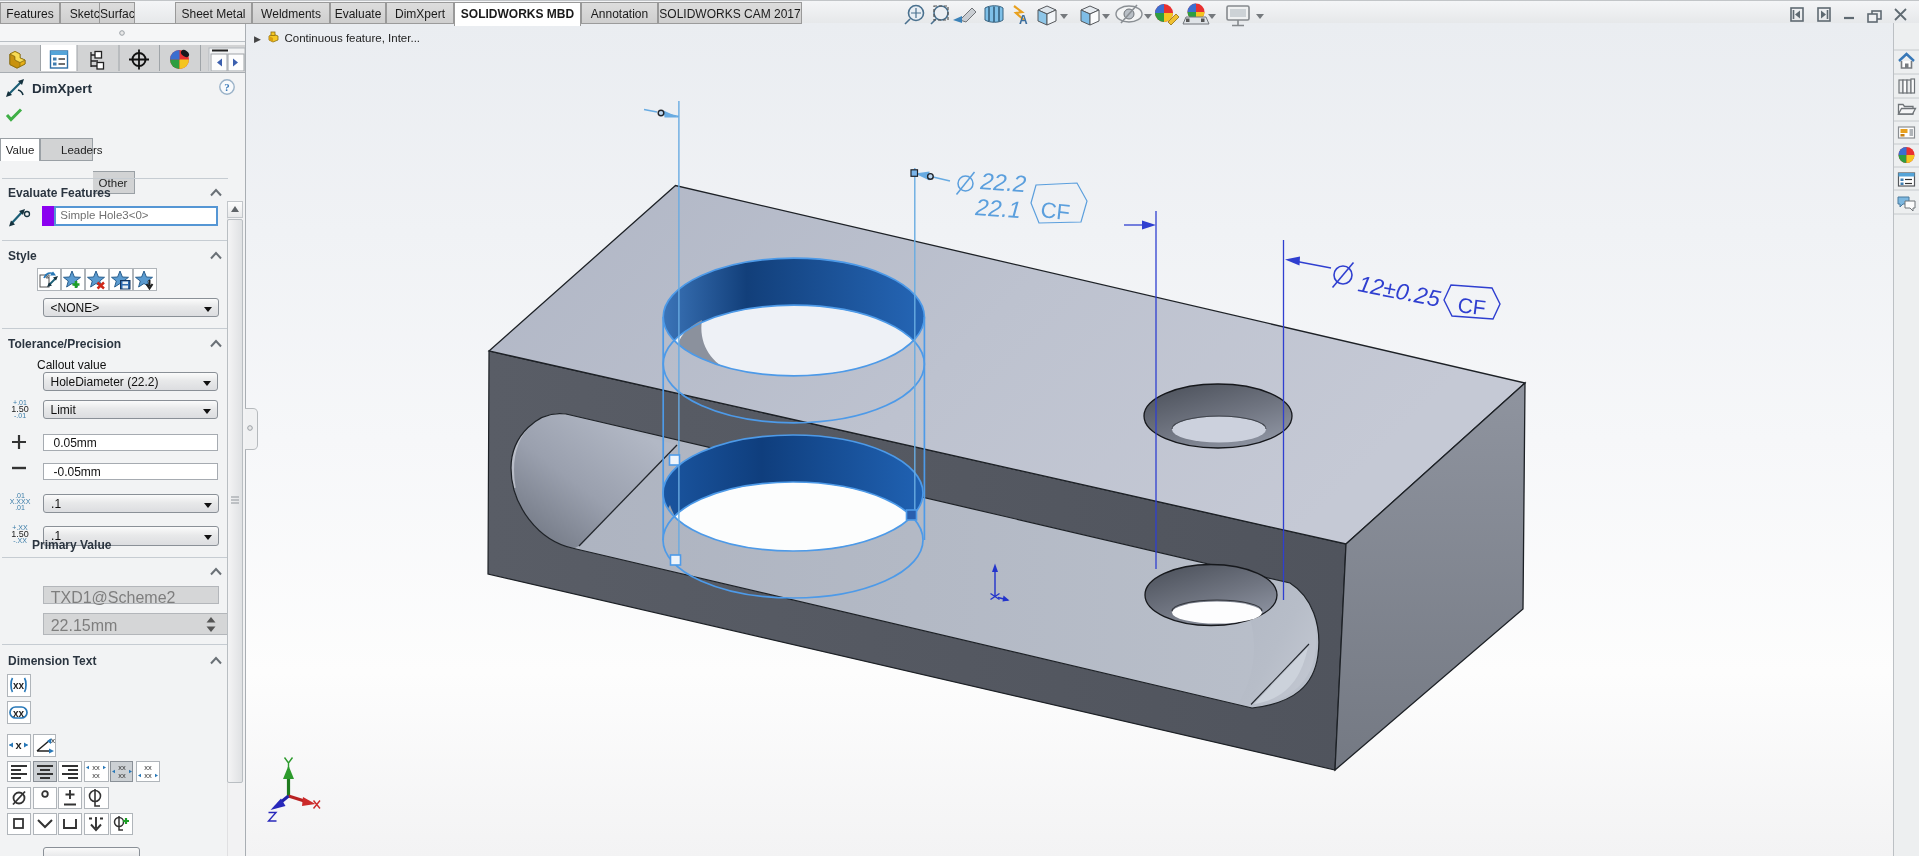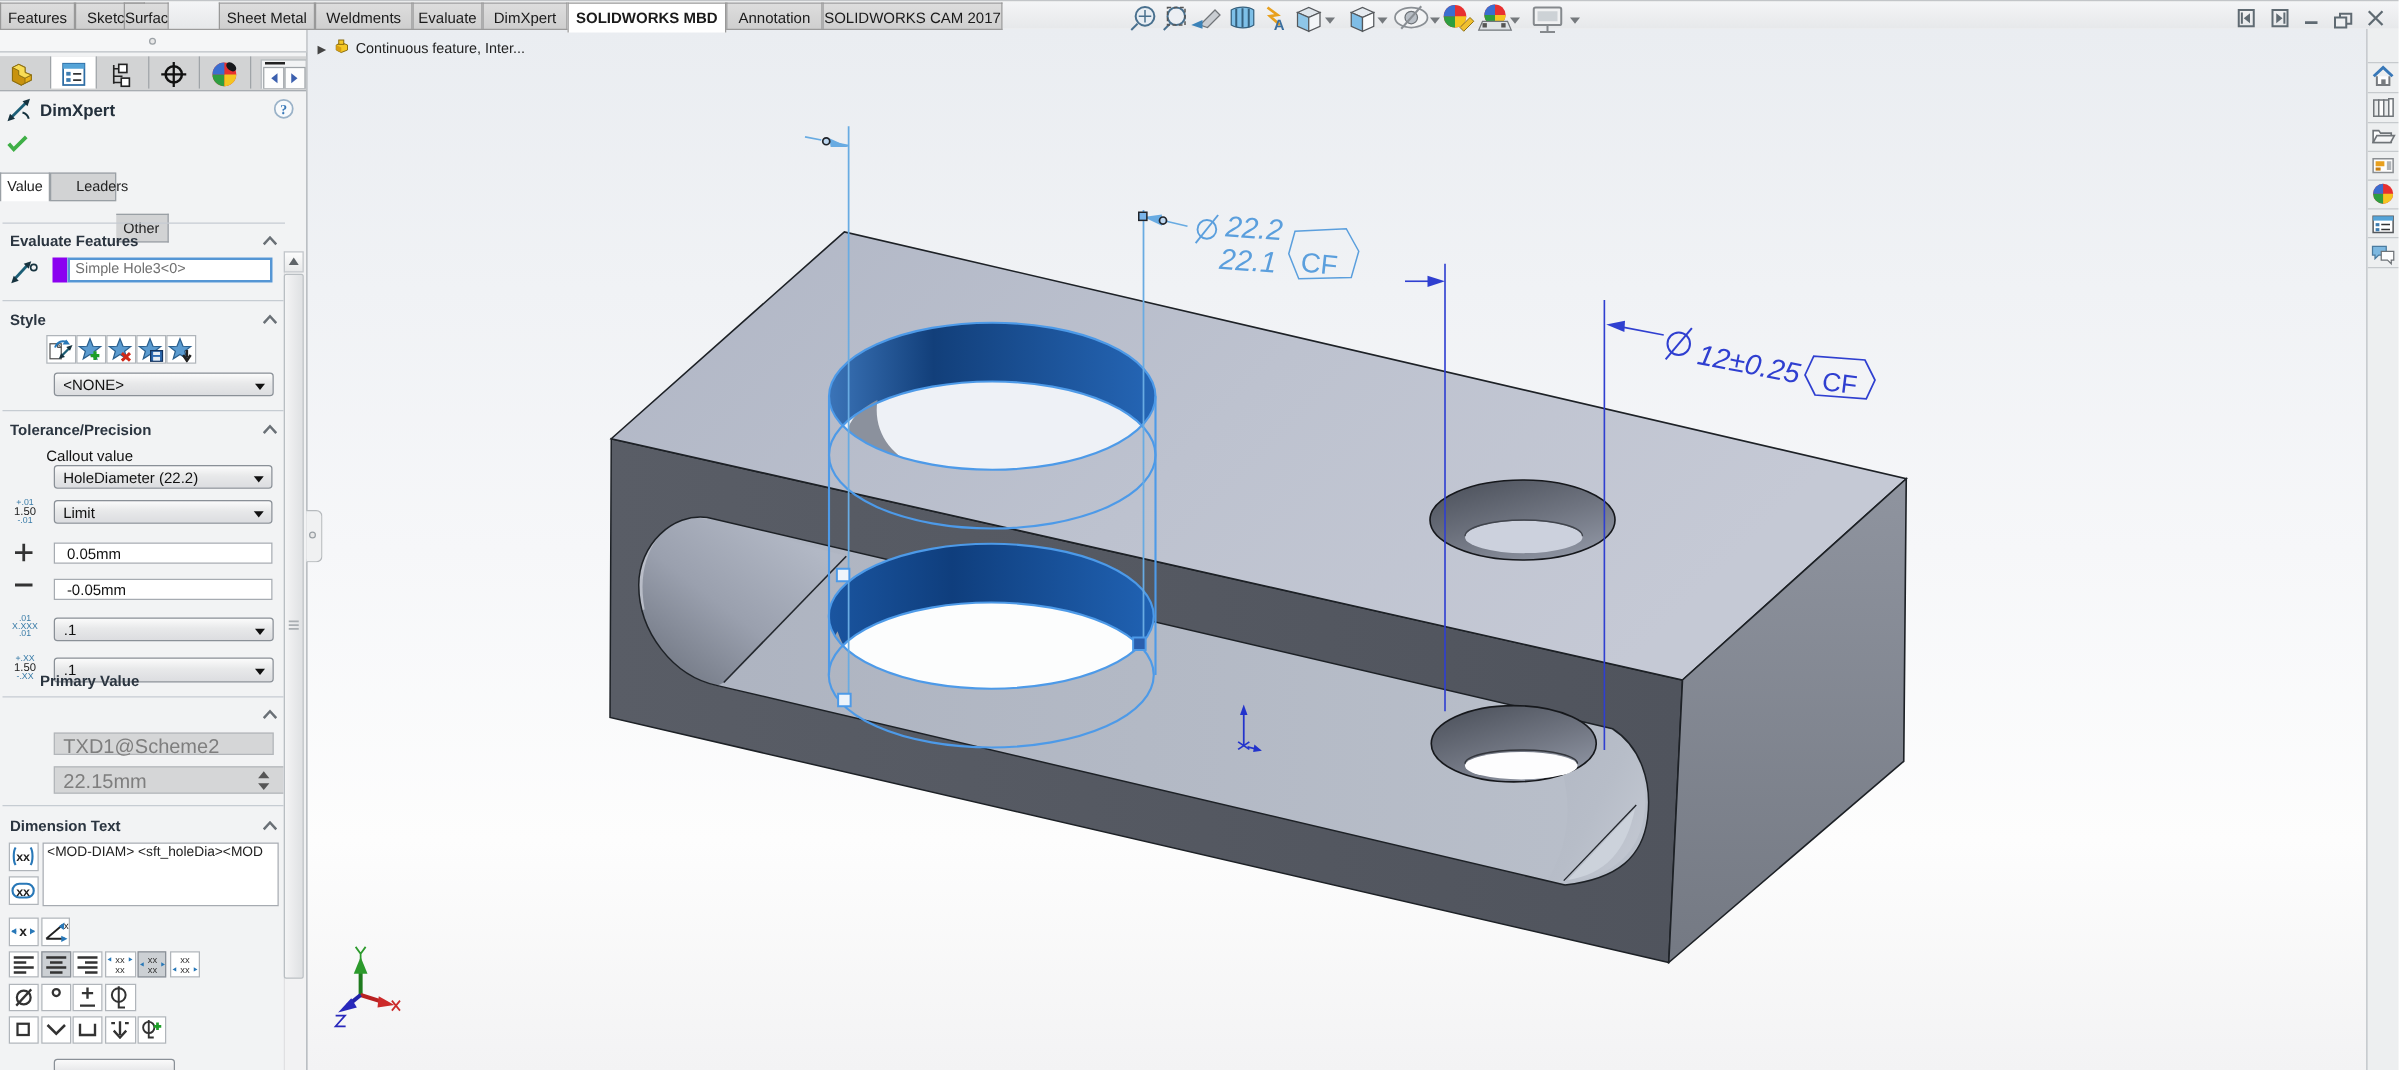--- a/index.html
+++ b/index.html
@@ -462,23 +462,20 @@
 </div>
 <div class="divider" style="top:620.6px;"></div>
 <div class="sechead" style="top:630.5px;">Dimension Text</div>
 <svg style="position:absolute;left:209px;top:633px;width:14px;height:9px;">
       <path d="M2,7.5 L7,2 L12,7.5" stroke="#6a7076" stroke-width="2" fill="none"></path>
     </svg>
 <div class="btn" style="left:7.2px;top:651.1px;width:23.6px;height:22.8px;"><svg width="21" height="20">
 <path d="M4.5,3 C2.5,6 2.5,14 4.5,17 M16.5,3 C18.5,6 18.5,14 16.5,17" stroke="#2878b8" stroke-width="1.7" fill="none"></path>
 <text x="10.5" y="14" text-anchor="middle" font-size="10" font-weight="bold" fill="#222" font-family="Liberation Sans,sans-serif">xx</text>
 </svg></div>
-<div class="inp" style="left:33.7px;top:650.6px;width:188.9px;height:51px;">
-<div style="position:absolute;left:3px;top:1px;font-size:11px;color:#222;white-space:nowrap;overflow:hidden;width:183px;">&lt;MOD-DIAM&gt; &lt;sft_holeDia&gt;&lt;MOD</div>
-</div>
 <div class="btn" style="left:7.2px;top:678px;width:23.6px;height:23.1px;"><svg width="21" height="21">
 <rect x="2" y="5" width="17" height="11" rx="5.5" fill="none" stroke="#2878b8" stroke-width="1.7"></rect>
 <text x="10.5" y="14.5" text-anchor="middle" font-size="10" font-weight="bold" fill="#222" font-family="Liberation Sans,sans-serif">xx</text>
 </svg></div>
 <div class="btn" style="left:7.2px;top:711.2px;width:23.6px;height:22.9px;"><svg width="21" height="20">
 <text x="10.5" y="14" text-anchor="middle" font-size="11" font-weight="bold" fill="#222" font-family="Liberation Sans,sans-serif">x</text>
 <path d="M1.5,10 L5,10 M16,10 L19.5,10" stroke="#2878b8" stroke-width="1.4"></path>
 <path d="M1,10 L5,7.5 L5,12.5 Z M20,10 L16,7.5 L16,12.5 Z" fill="#2878b8"></path>
 </svg></div>
 <div class="btn" style="left:32.5px;top:711.2px;width:23.6px;height:22.9px;"><svg width="21" height="20">

